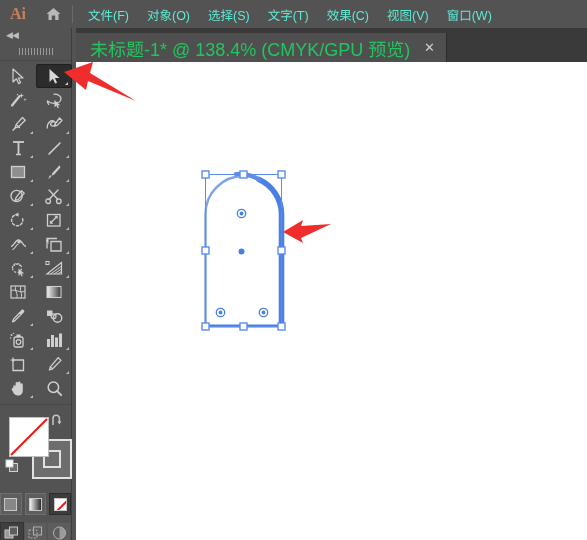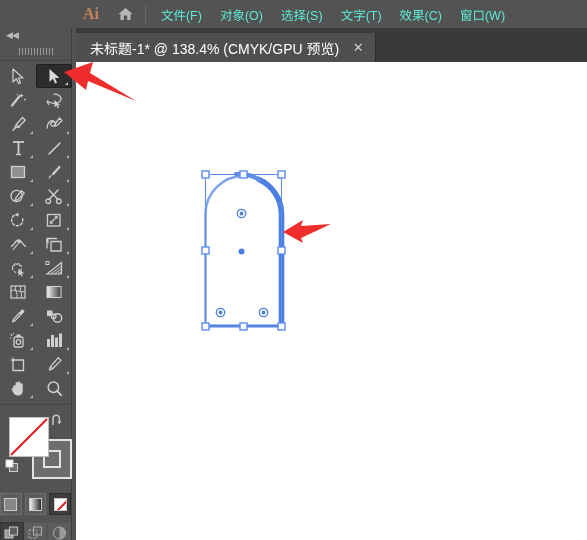--- a/index.html
+++ b/index.html
@@ -10,21 +10,21 @@
     background: #535353;
     font-family: "Liberation Sans", "DejaVu Sans", sans-serif;
     -webkit-font-smoothing: antialiased;
   }
   #app { position: relative; width: 587px; height: 540px; }
 
   
   .menubar {
     position: absolute; left: 0; top: 0; width: 587px; height: 28px;
     background: #535353;
-    display: flex; align-items: center; justify-content: center;
+    display: flex; align-items: center;
   }
   .ai-logo {
     width: 36px; height: 28px;
     display: flex; align-items: center; justify-content: center;
     color: #c4825a; font-size: 16px; font-weight: bold;
     font-family: "Liberation Serif", "DejaVu Serif", serif;
     letter-spacing: 0px;
   }
   .home-btn {
     width: 34px; height: 28px;
@@ -46,21 +46,21 @@
     background: #3a3a3a;
   }
   .doc-tab {
     position: absolute; left: 0; top: 5px; height: 29px;
     background: #4f4f4f;
     display: flex; align-items: center;
     padding: 0 4px 0 14px;
     border-right: 1px solid #2d2d2d;
   }
   .doc-tab-label {
-    color: #ffffff; font-size: 14px; white-space: nowrap;
+    color: #22c55e; font-size: 18px; white-space: nowrap;
   }
   .doc-tab-close {
     margin-left: 12px; margin-right: 6px;
     color: #cfcfcf; font-size: 13px; line-height: 1;
     width: 14px; height: 14px; text-align: center;
     display: flex; align-items: center; justify-content: center;
   }
 
   
   .toolpanel {
@@ -178,20 +178,21 @@
         <path d="M8.5 2 L15.5 8 L13.5 8 L13.5 14 L10.2 14 L10.2 9.6 L6.8 9.6 L6.8 14 L3.5 14 L3.5 8 L1.5 8 Z" fill="#b8b8b8"></path>
       </svg>
     </div>
     <div class="menu-sep"></div>
     <div class="menu-items">
       <div class="menu-item">文件(F)</div>
       <div class="menu-item">对象(O)</div>
       <div class="menu-item">选择(S)</div>
       <div class="menu-item">文字(T)</div>
       <div class="menu-item">效果(C)</div>
+      <div class="menu-item">视图(V)</div>
       <div class="menu-item">窗口(W)</div>
     </div>
   </div>
 
   <div class="tabbar">
     <div class="doc-tab">
       <span class="doc-tab-label">未标题-1* @ 138.4% (CMYK/GPU 预览)</span>
       <span class="doc-tab-close">✕</span>
     </div>
   </div>

